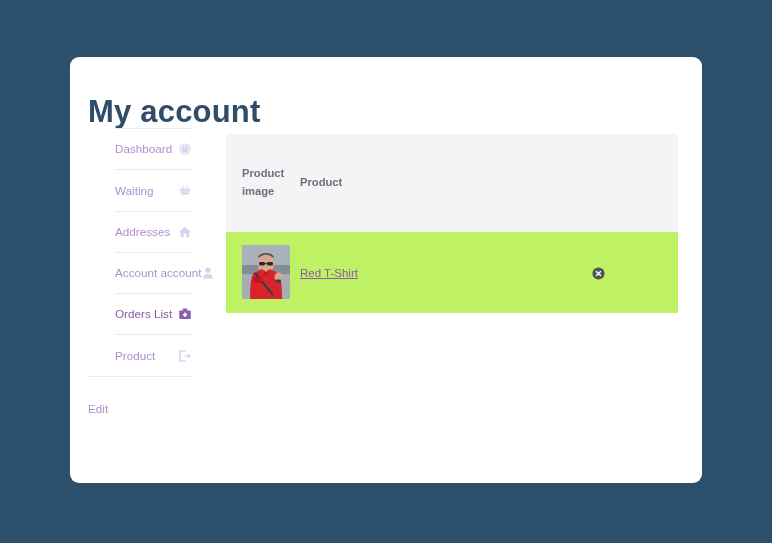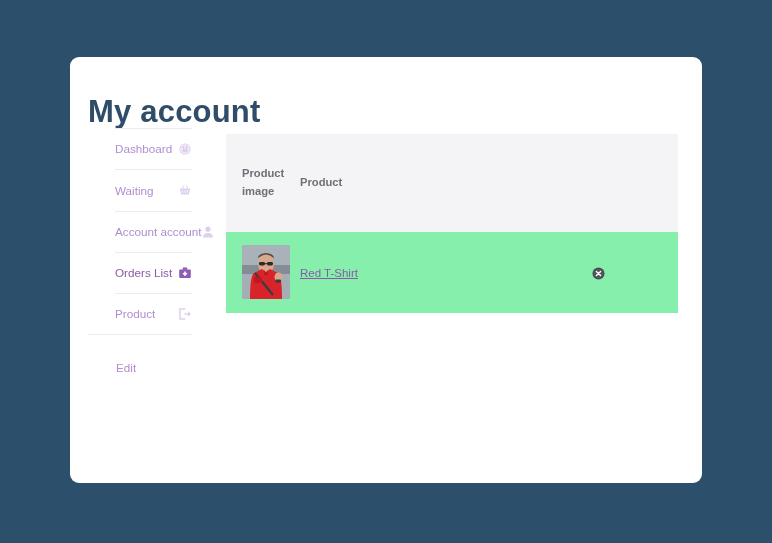--- a/index.html
+++ b/index.html
@@ -89,21 +89,20 @@
     position: relative;
     display: flex;
     align-items: center;
     height: 48px;
     border-top: 1px solid #ebebeb;
     box-sizing: border-box;
   }
   .nav-extra .nav-label {
     position: relative;
     top: 9px;
-    margin-left: 28px;
   }
 
   
   .wl-table {
     position: absolute;
     left: 156px;
     top: 77px;
     width: 452px;
     border-collapse: collapse;
     table-layout: fixed;
@@ -123,21 +122,21 @@
     line-height: 1.6;
   }
   .col-image { width: 74px; }
   .col-name  { width: 230px; }
   .col-remove{ width: 148px; }
 
   .th-image .th-inner { padding-left: 16px; width: 50px; }
   .th-name .th-inner  { padding-left: 0px; }
 
   .wl-table tbody td {
-    background: #86efac;
+    background: #bef264;
     padding: 0;
     vertical-align: middle;
     border: none;
     height: 81px;
   }
   .td-image { padding-left: 16px !important; }
 
   .product-thumb {
     width: 48px;
     height: 54px;
@@ -196,20 +195,29 @@
         <span class="nav-icon">
           <svg viewBox="0 0 16 16">
               <path d="M5 6.2 L6.6 2.8 M11 6.2 L9.4 2.8" stroke="#ddcfee" stroke-width="1.1" fill="none"></path>
               <path d="M2.2 6.2 H13.8 L12.4 13 H3.6 Z" fill="#ddcfee"></path>
               <path d="M5.2 8 V11.4 M8 8 V11.4 M10.8 8 V11.4" stroke="#ffffff" stroke-width="0.9"></path>
             </svg>
         </span>
       </div>
 
 
+      <div class="nav-item">
+        <span class="nav-label">Addresses</span>
+        <span class="nav-icon">
+          <svg viewBox="0 0 16 16">
+              <path d="M8 2.2 L15 8.4 H12.9 V14 H3.1 V8.4 H1 Z" fill="#ddcfee"></path>
+              <rect x="6.6" y="9.6" width="2.8" height="4.4" fill="#ffffff"></rect>
+            </svg>
+        </span>
+      </div>
 
       <div class="nav-item">
         <span class="nav-label">Account account</span>
         <span class="nav-icon">
           <svg viewBox="0 0 16 16">
               <circle cx="8" cy="4.8" r="3" fill="#ddcfee"></circle>
               <path d="M2.4 14.4 C2.4 10.6 5 9 8 9 C11 9 13.6 10.6 13.6 14.4 Z" fill="#ddcfee"></path>
             </svg>
         </span>
       </div>

